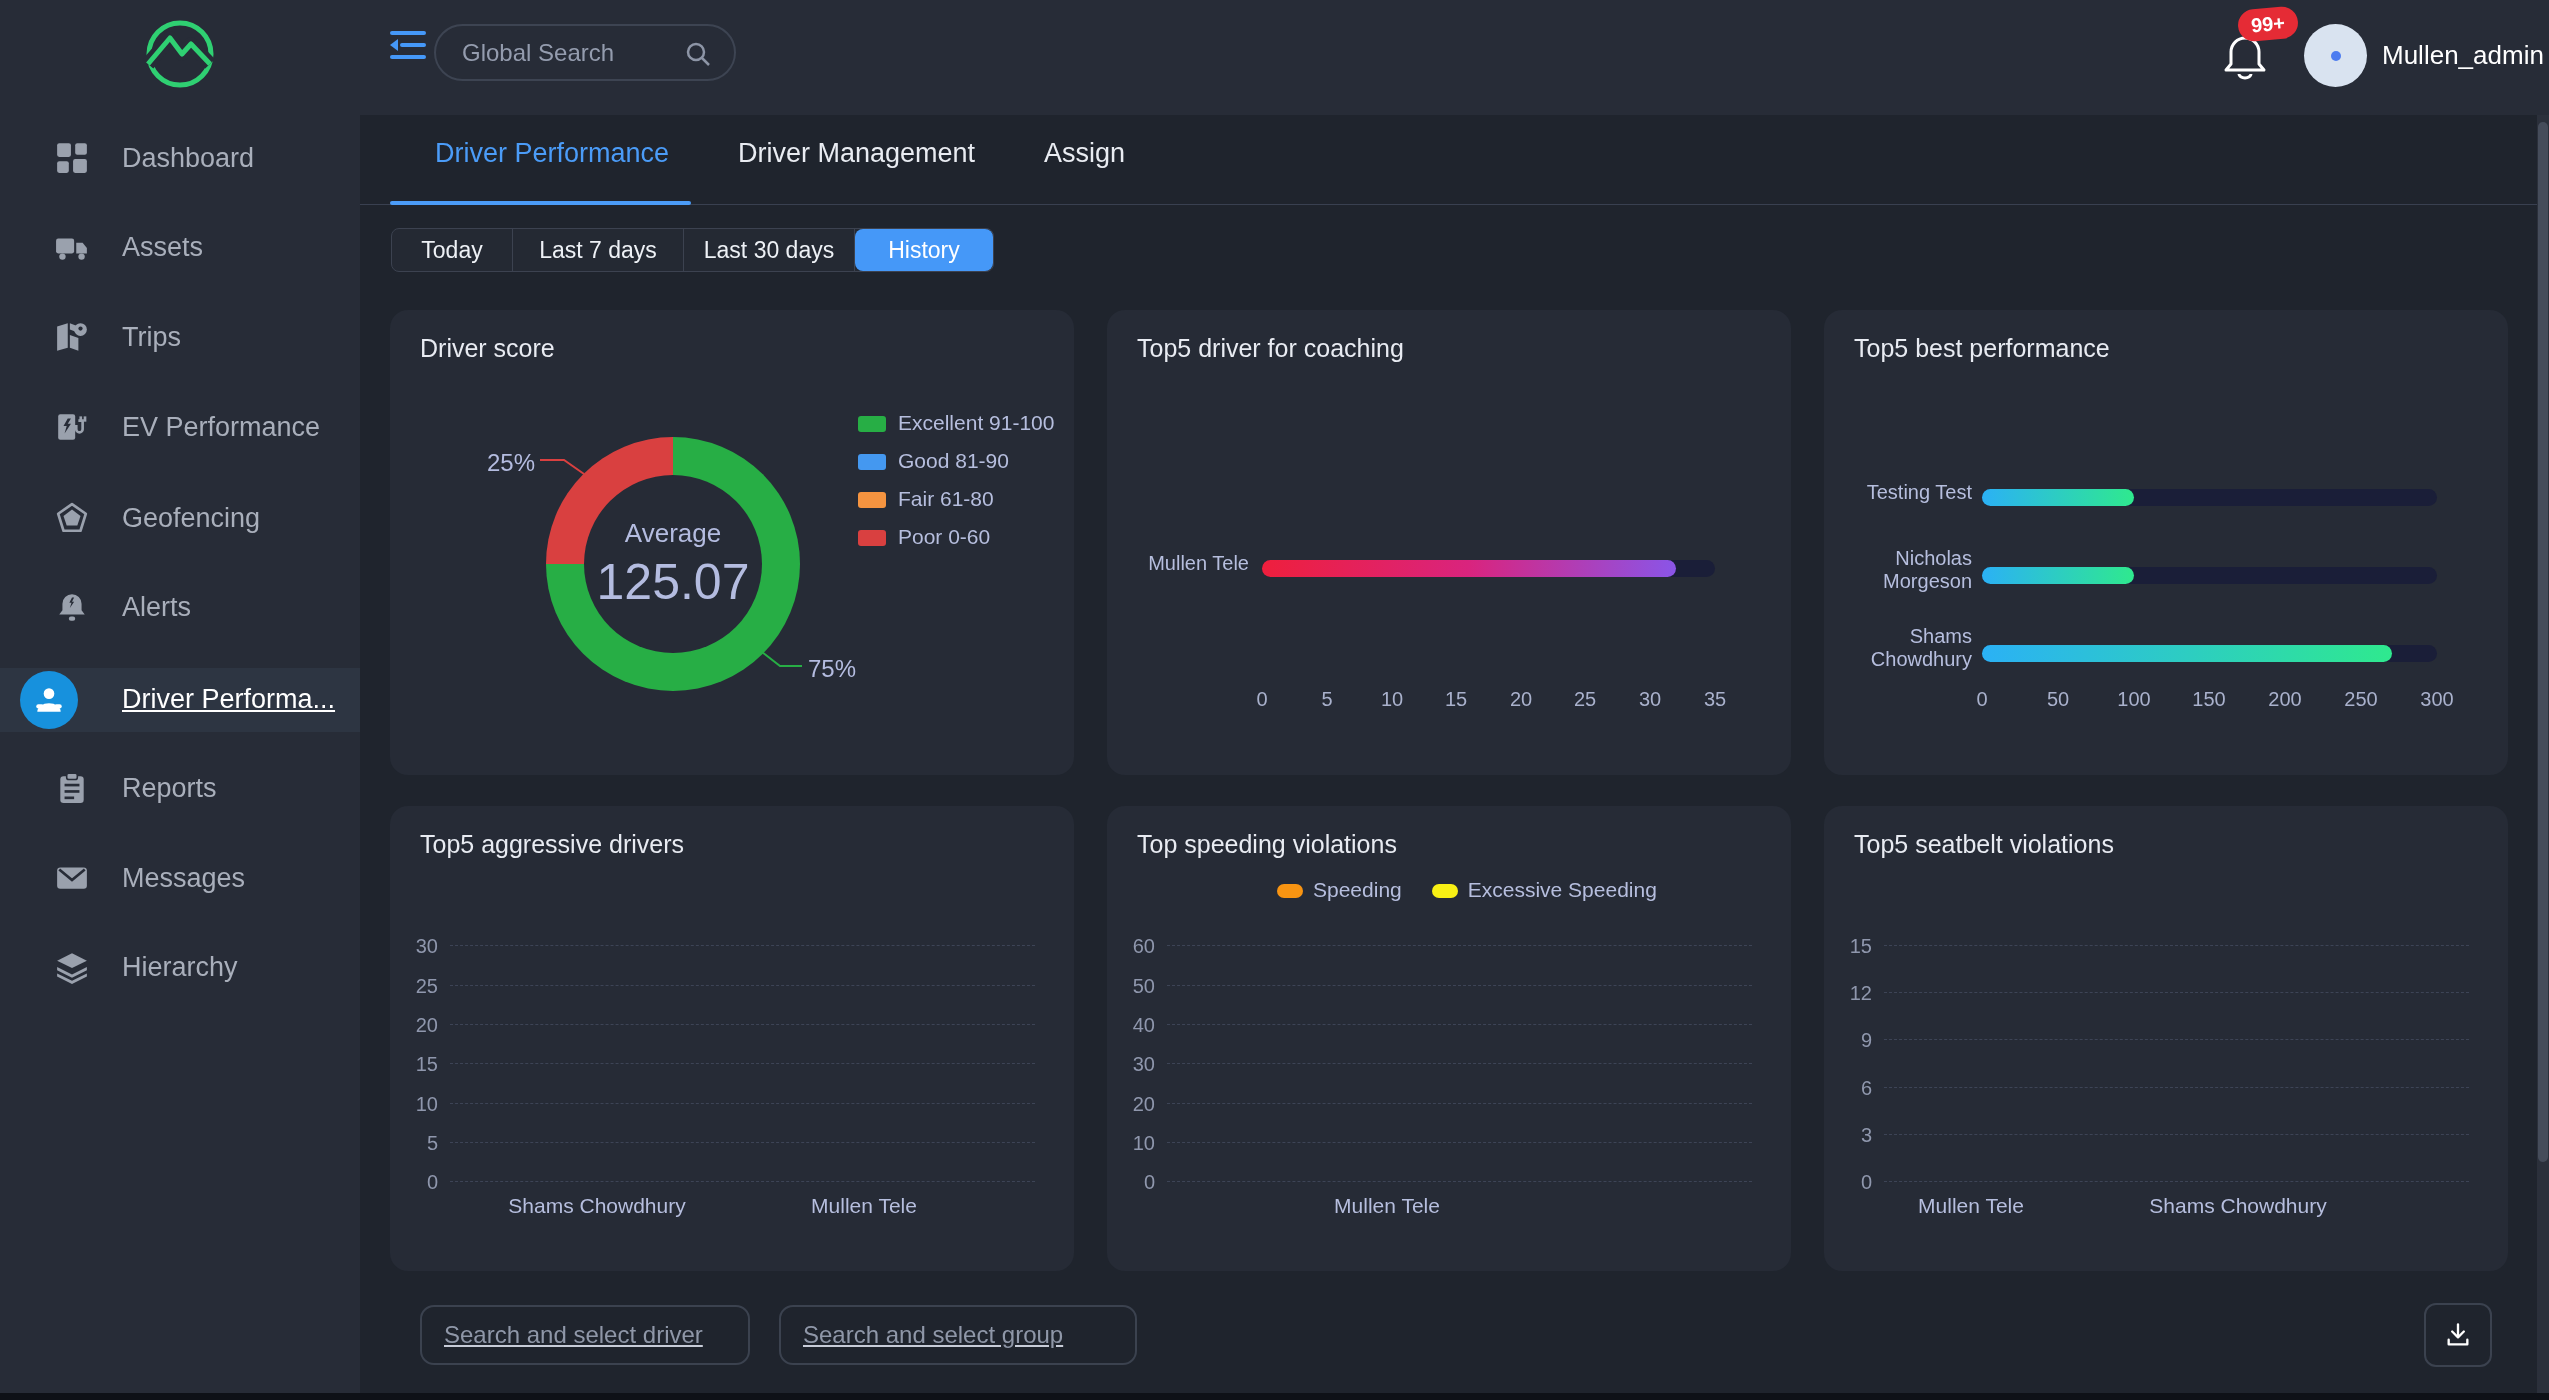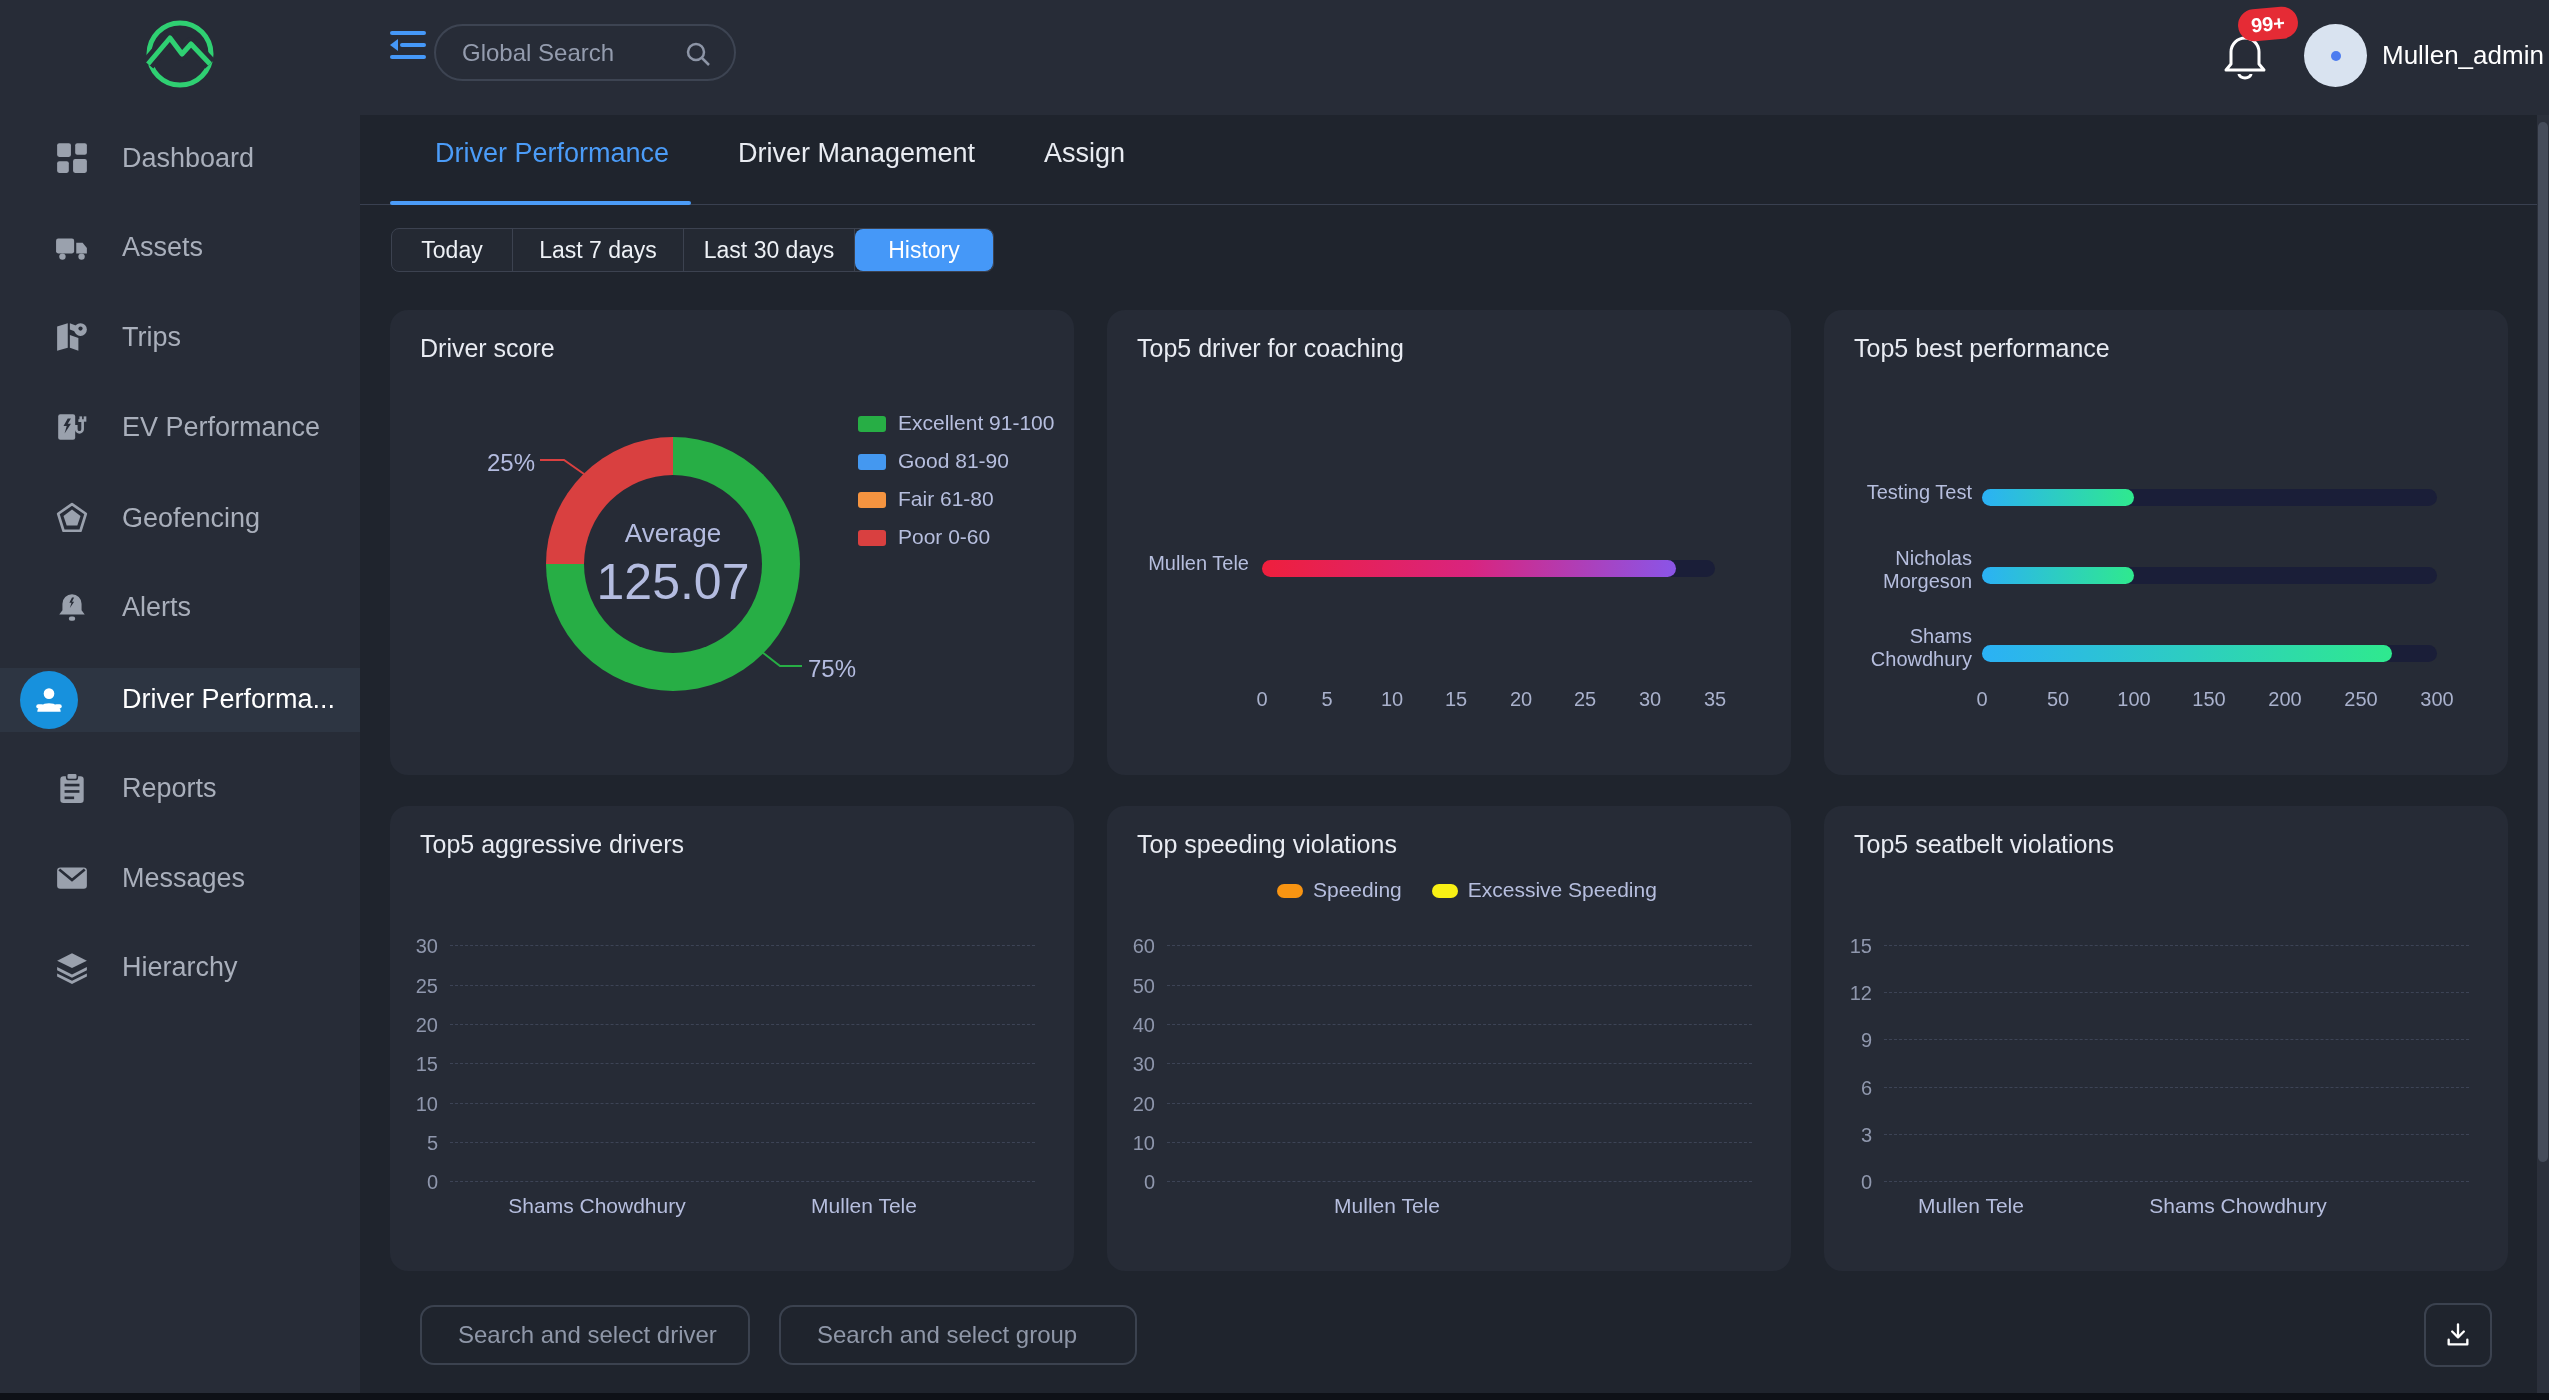--- a/index.html
+++ b/index.html
@@ -11,21 +11,21 @@
   }
   .abs { position:absolute; }
 
   
   #sidebar { position:absolute; left:0; top:0; width:360px; height:1393px; background:#272c37; z-index:5; }
   #topbar  { position:absolute; left:360px; top:0; width:2189px; height:115px; background:#272c37; z-index:4; }
   .side-item { position:absolute; left:0; width:360px; height:62px; cursor:pointer; }
   .side-item .lbl { position:absolute; left:122px; top:0; height:62px; line-height:62px; font-size:27px; color:#a9afbb; white-space:nowrap; }
   .side-item .ic { position:absolute; left:55px; top:14px; width:34px; height:34px; }
   .side-item.active { background:#2d3542; height:64px; }
-  .side-item.active .lbl { color:#ffffff; }
+  .side-item.active .lbl { color:#ffffff;text-decoration:underline; }
   .blue-badge-circle { position:absolute; left:20px; top:3px; width:58px; height:58px; border-radius:50%; background:#1791dd; display:flex; align-items:center; justify-content:center; }
 
   .search-pill { position:absolute; left:435px; top:24px; width:302px; height:57px; border:2px solid #3d4452; border-radius:29px; background:transparent; display:flex; align-items:center; }
   .search-pill input { background:transparent; border:none; outline:none; color:#c7ccd8; font-size:24px; font-family:"Liberation Sans",sans-serif; padding-left:26px; width:230px; }
   .search-pill input::placeholder { color:#949cae; }
 
   .notif-badge { position:absolute; left:2240px; top:18px; width:60px; height:32px; background:#e52b35; border-radius:16px; color:#fff; font-size:20px; font-weight:bold; text-align:center; line-height:32px; transform:rotate(-5deg); z-index:6; }
   .avatar { position:absolute; left:2304px; top:24px; width:63px; height:63px; border-radius:50%; background:#d9e3f0; }
   .avatar .dot { position:absolute; left:27px; top:27px; width:10px; height:10px; border-radius:50%; background:#4c7cf0; }
   .username { position:absolute; left:2382px; top:40px; font-size:26px; color:#ffffff; }
@@ -64,21 +64,21 @@
   .hlabel { position:absolute; font-size:20px; color:#b6bede; text-align:right; line-height:1.15; }
   .xtick { position:absolute; width:60px; text-align:center; font-size:20px; color:#a9b1cc; }
 
   
   .gridline { position:absolute; height:0; border-top:1px dashed #3d4456; }
   .ytick { position:absolute; width:48px; text-align:right; font-size:20px; color:#8f97ad; }
   .vbar { position:absolute; bottom:0; width:28px; display:flex; flex-direction:column-reverse; border-radius:2px 2px 0 0; overflow:hidden; }
   .catlabel { position:absolute; font-size:21px; color:#b6bede; text-align:center; width:220px; }
 
   
-  .footer-input { position:absolute; top:1305px; height:60px; border:2px solid #3b424f; border-radius:14px; background:transparent; color:#c7ccd8; font-size:24px; font-family:"Liberation Sans",sans-serif; padding-left:36px; outline:none; }
+  .footer-input { position:absolute; top:1305px; height:60px; border:2px solid #3b424f; border-radius:14px; background:transparent; color:#c7ccd8; font-size:24px; font-family:"Liberation Sans",sans-serif; padding-left:22px; outline:none;text-decoration:underline; }
   .footer-input::placeholder { color:#8f97a8; }
   #download-btn { position:absolute; left:2424px; top:1303px; width:68px; height:64px; border:2px solid #3b424f; border-radius:12px; background:transparent; cursor:pointer; display:flex; align-items:center; justify-content:center; }
 
   
   #vscroll-track { position:absolute; right:0; top:115px; width:12px; height:1278px; background:#2b303b; }
   #vscroll-thumb { position:absolute; right:1px; top:122px; width:10px; height:1040px; background:#454c5a; border-radius:5px; }
   #hscroll-track { position:absolute; left:0; top:1393px; width:2549px; height:7px; background:#0e1117; }
 </style>
 </head>
 <body>

